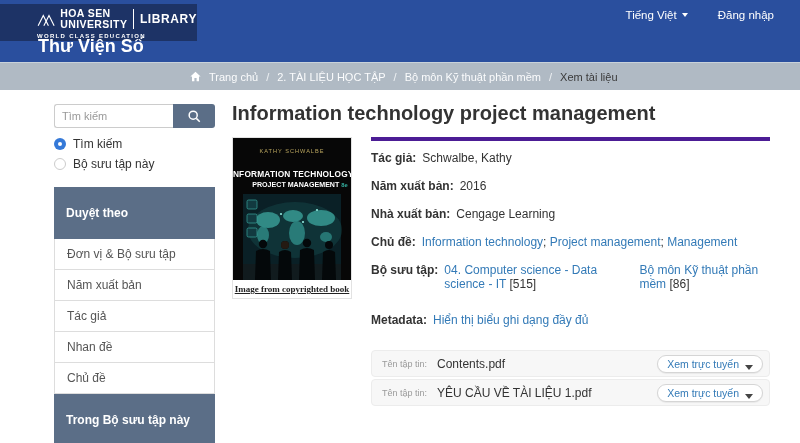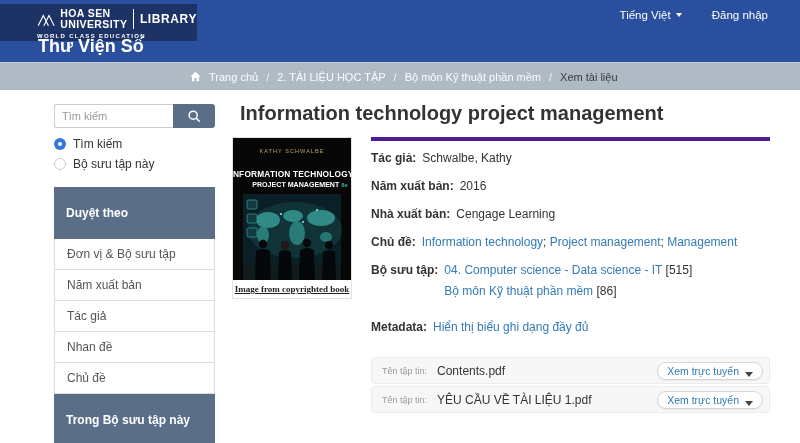--- a/index.html
+++ b/index.html
@@ -10,21 +10,21 @@
   .topbar { position:relative; height:62px; background:#2a4f9e; }
   .logo-block { position:absolute; left:0; top:4px; width:197px; height:37px;
     background:#1d3366; display:flex; align-items:flex-start; padding:4px 0 0 37px; }
   .logo-mark { margin-right:5px; margin-top:1px; }
   .logo-name { color:#fff; font-weight:bold; line-height:1.05; font-size:10.5px; letter-spacing:.4px; }
   .logo-divider { width:1px; height:20px; background:#fff; margin:1px 6px 0 6px; }
   .logo-dept { color:#fff; font-weight:bold; font-size:12px; letter-spacing:.6px; margin-top:4px; }
   .logo-tagline { position:absolute; left:37px; bottom:2px; color:#fff; font-size:6px;
     letter-spacing:1.3px; font-weight:bold; }
   .site-title { position:absolute; left:38px; top:36px; color:#fff; font-size:18px; font-weight:bold; }
-  .topbar-right { position:absolute; right:32px; top:9px; display:flex; gap:30px;
+  .topbar-right { position:absolute; right:26px; top:9px; display:flex; gap:30px;
     color:#fff; font-size:11.5px; align-items:center; }
   .lang { display:flex; align-items:center; gap:5px; cursor:pointer; }
   .caret-sm { width:0; height:0; border-left:3.5px solid transparent;
     border-right:3.5px solid transparent; border-top:4px solid #fff; }
 
   
   .breadcrumb { height:28px; background:#b0bac4; border-top:1px solid #c9d2da;
     display:flex; align-items:center; padding-left:190px; font-size:11px; gap:8px; }
   .crumb-link { color:#fbfcfd; }
   .crumb-sep { color:#eef1f4; }
@@ -51,33 +51,33 @@
   .radio-dot.on::after { content:""; position:absolute; left:4px; top:4px; width:4px;
     height:4px; border-radius:50%; background:#fff; }
   .radio-dot.off { background:#fff; border:1px solid #ccc; }
   .side-section { margin-top:16px; }
   .side-header { background:#5b6e87; color:#fff; font-weight:bold; font-size:12px;
     padding:19px 12px; }
   .side-item { background:#fff; border:1px solid #ddd; border-top:none;
     padding:8px 12px; font-size:12px; color:#555; cursor:pointer; }
 
   
-  .page-title { font-size:20px; font-weight:bold; color:#333; margin:2px 8px 12px; }
+  .page-title { font-size:20px; font-weight:bold; color:#333; margin:2px 0 12px; }
   .detail-row { display:flex; }
   .cover-col { width:120px; flex:none; margin-right:19px; }
   .cover-box { border:1px solid #e2e2e2; }
   .cover-art { display:block; width:118px; height:142px; }
   .cover-caption { background:#fff; text-align:center;
     font-family:"Liberation Serif","DejaVu Serif",serif; font-weight:bold; font-size:9px;
     color:#222; padding:4px 1px;text-decoration:underline; }
   .meta-col { flex:1; border-top:4px solid #4c1d95; padding-top:3px; }
   .meta-row { display:flex; padding:7px 0; font-size:12px; color:#333; align-items:flex-start; }
   .meta-label { font-weight:bold; margin-right:6px; white-space:nowrap; }
   .link { color:#337ab7; cursor:pointer; }
-  .meta-lines { display:flex; flex-direction:column; gap:7px; }
+  .meta-lines { display:flex; flex-direction:row; gap:7px; }
   .meta-row-metadata { margin-top:8px; }
 
   
   .files { margin-left:139px; margin-top:16px; display:flex; flex-direction:column; gap:2px; }
   .file-row { display:flex; align-items:center; background:#f7f7f7; border:1px solid #ececec;
     border-radius:4px; height:27px; padding:0 6px 0 10px; }
   .file-label { font-size:9px; color:#9a9a9a; margin-right:10px; white-space:nowrap; }
   .file-name { font-size:12px; color:#333; }
   .file-action { margin-left:auto; display:flex; align-items:flex-end; gap:6px; background:#fff;
     border:1px solid #d5d5d5; border-radius:11px; padding:2px 9px; font-size:10.5px;

